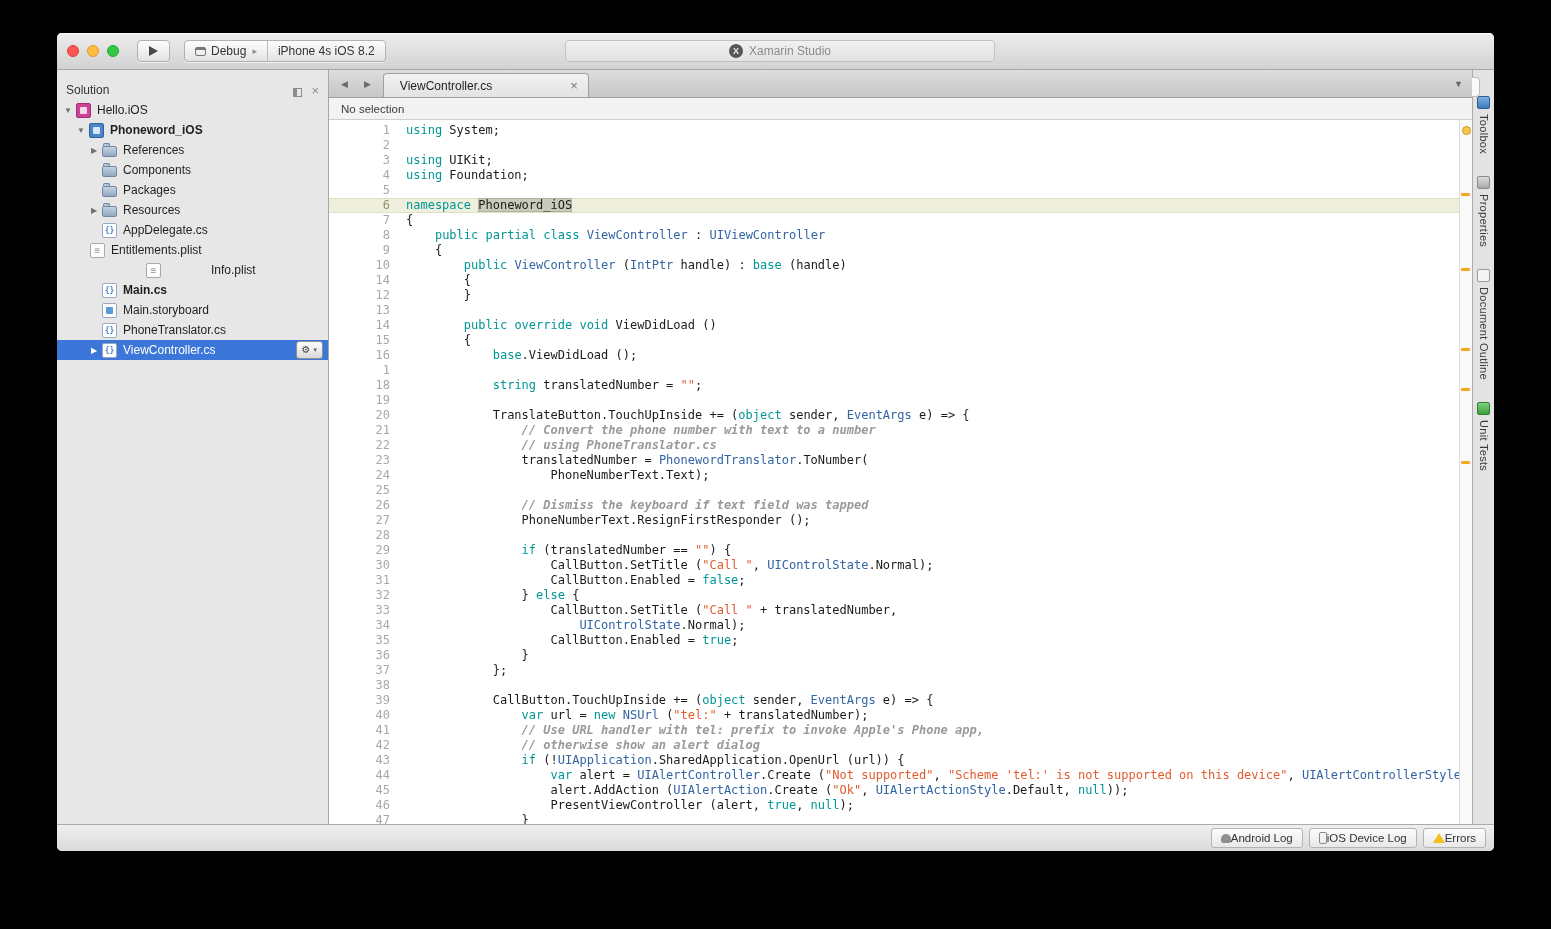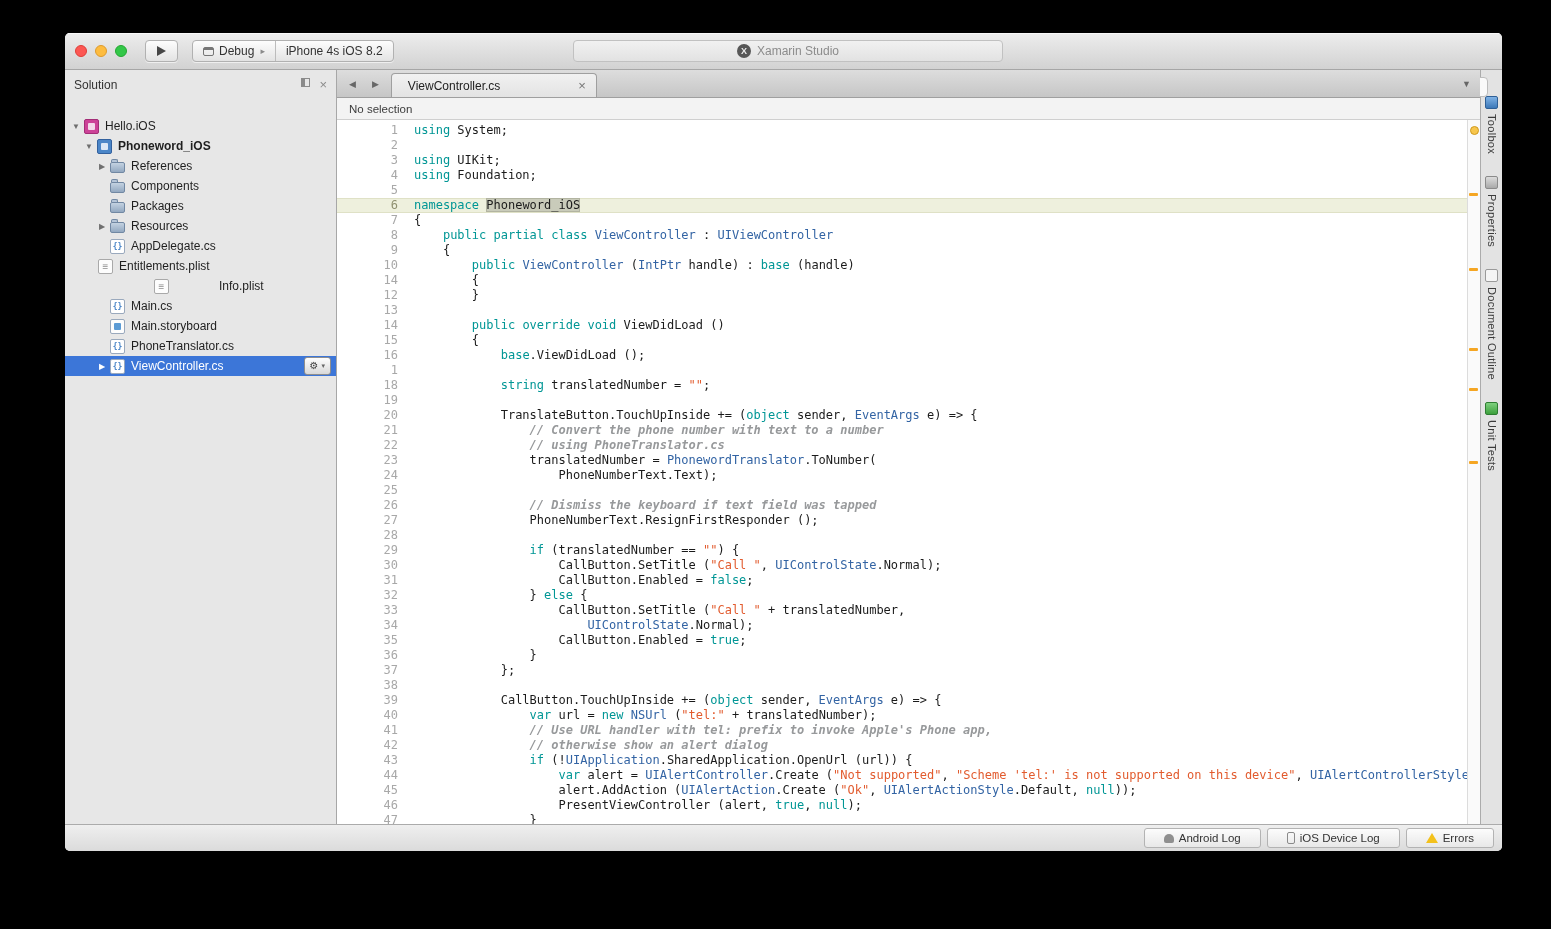--- a/index.html
+++ b/index.html
@@ -1,18 +1,18 @@
 <!DOCTYPE html>
 <html><head>
 <meta charset="utf-8">
 <style>
   html,body { margin:0; padding:0; background:#000; }
   .stage { position:relative; width:1551px; height:929px; background:#000; overflow:hidden;
            font-family:"Liberation Sans","DejaVu Sans",sans-serif; -webkit-font-smoothing:antialiased; }
-  .window { position:absolute; left:65px; top:33px; width:1437px; height:818px; border-radius:5px;
+  .window { position:absolute; left:57px; top:33px; width:1437px; height:818px; border-radius:5px;
             overflow:hidden; background:#fff; box-shadow:0 18px 60px rgba(0,0,0,.6);
             display:flex; flex-direction:column; }
 
   
   .titlebar { flex:0 0 36px; background:linear-gradient(#ededed,#d2d2d2); border-bottom:1px solid #a6a6a6;
               box-shadow:inset 0 1px 0 #f8f8f8; display:flex; align-items:center; padding:0 10px; position:relative; }
   .traffic { display:flex; gap:8px; margin-right:18px; }
   .light { width:12px; height:12px; border-radius:50%; box-sizing:border-box; }
   .light.red { background:#fc5753; border:1px solid #df3e38; }
   .light.yellow { background:#fdbc40; border:1px solid #de9b2d; }
@@ -39,21 +39,21 @@
   .search-input { flex:1; border:none; outline:none; background:transparent; font-size:12px; color:#444;
                   font-family:"Liberation Sans",sans-serif; }
   .search-input::placeholder { color:#9b9b9b; }
 
   
   .main { flex:1; display:flex; min-height:0; }
 
   
   .sidebar { flex:0 0 272px; width:272px; background:#e7e7e7; border-right:1px solid #a7a7a7;
              display:flex; flex-direction:column; font-size:12px; box-sizing:border-box; }
-  .sidebar-header { flex:0 0 27px; display:flex; align-items:flex-start; padding:8px 9px; color:#333; }
+  .sidebar-header { flex:0 0 27px; display:flex; align-items:flex-end; padding:0 9px; color:#333; }
   .sidebar-header .spacer { flex:1; }
   .dock-icon { width:9px; height:9px; border:1px solid #8b8b8b; box-sizing:border-box; margin-right:9px; position:relative; }
   .dock-icon::before { content:""; position:absolute; top:0; left:0; bottom:0; width:3px; background:#8b8b8b; }
   .close-x { color:#8b8b8b; font-size:13px; line-height:1; }
   .tree { flex:1; overflow:hidden; padding-top:3px; }
   .tree-row { height:20px; display:flex; align-items:center; color:#1f1f1f; white-space:nowrap; }
   .tree-row.selected { background:#3c76d8; color:#fff; }
   .disclosure { width:10px; flex:0 0 10px; font-size:8px; color:#6f6f6f; text-align:center; margin-right:3px; }
   .tree-row.selected .disclosure { color:#fff; }
   .tree-icon { width:15px; height:15px; flex:0 0 15px; margin-right:6px; border-radius:2px; box-sizing:border-box;
@@ -118,21 +118,21 @@
   .st-toolbox { background:linear-gradient(#7fb2e5,#3c78b8); border:1px solid #2e5f96; }
   .st-properties { background:linear-gradient(#dcdcdc,#a9a9a9); border:1px solid #8a8a8a; }
   .st-outline { background:#f5f5f5; border:1px solid #9a9a9a; }
   .st-unittests { background:linear-gradient(#7ed07e,#3da03d); border:1px solid #2e7d32; }
   .st-label { writing-mode:vertical-rl; font-size:11px; color:#3b3b3b; letter-spacing:.3px; }
 
   
   .statusbar { flex:0 0 26px; background:linear-gradient(#efefef,#dbdbdb); border-top:1px solid #ababab;
                display:flex; align-items:center; justify-content:flex-end; padding:0 8px; }
   .sb-buttons { display:flex; align-items:center; gap:6px; }
-  .sb-btn { height:18px; display:flex; align-items:center; gap:5px; padding:0 19px;
+  .sb-btn { height:18px; display:flex; align-items:center; padding:0 9px;
             border:1px solid #b3b3b3; border-radius:3px; background:linear-gradient(#fcfcfc,#e8e8e8);
             font-size:11.5px; color:#333; }
   .sb-icon { flex:0 0 auto; }
   .ic-android { width:10px; height:9px; background:#8f8f8f; border-radius:5px 5px 2px 2px; }
   .ic-phone { width:8px; height:12px; border:1px solid #8a8a8a; border-radius:2px; box-sizing:border-box; }
   .ic-warning { width:0; height:0; border-left:6px solid transparent; border-right:6px solid transparent; border-bottom:10px solid #f3c11c; }
 </style>
 </head>
 <body>
 
@@ -216,21 +216,21 @@
             <div class="tree-row" style="padding-left: 20px;">
               <span class="disclosure"></span>
               <span class="tree-icon plist"></span>
               <span class="tree-label">Entitlements.plist</span>
             </div>
             <div class="tree-row" style="padding-left: 32px; gap: 44px;">
               <span class="disclosure"></span>
               <span class="tree-icon plist"></span>
               <span class="tree-label">Info.plist</span>
             </div>
-            <div class="tree-row" style="padding-left: 32px;">
+            <div class="tree-row" style="padding-left: 32px; font-weight: bold;">
               <span class="disclosure"></span>
               <span class="tree-icon csfile"></span>
               <span class="tree-label">Main.cs</span>
             </div>
             <div class="tree-row" style="padding-left: 32px;">
               <span class="disclosure"></span>
               <span class="tree-icon storyboard"></span>
               <span class="tree-label">Main.storyboard</span>
             </div>
             <div class="tree-row" style="padding-left: 32px;">

